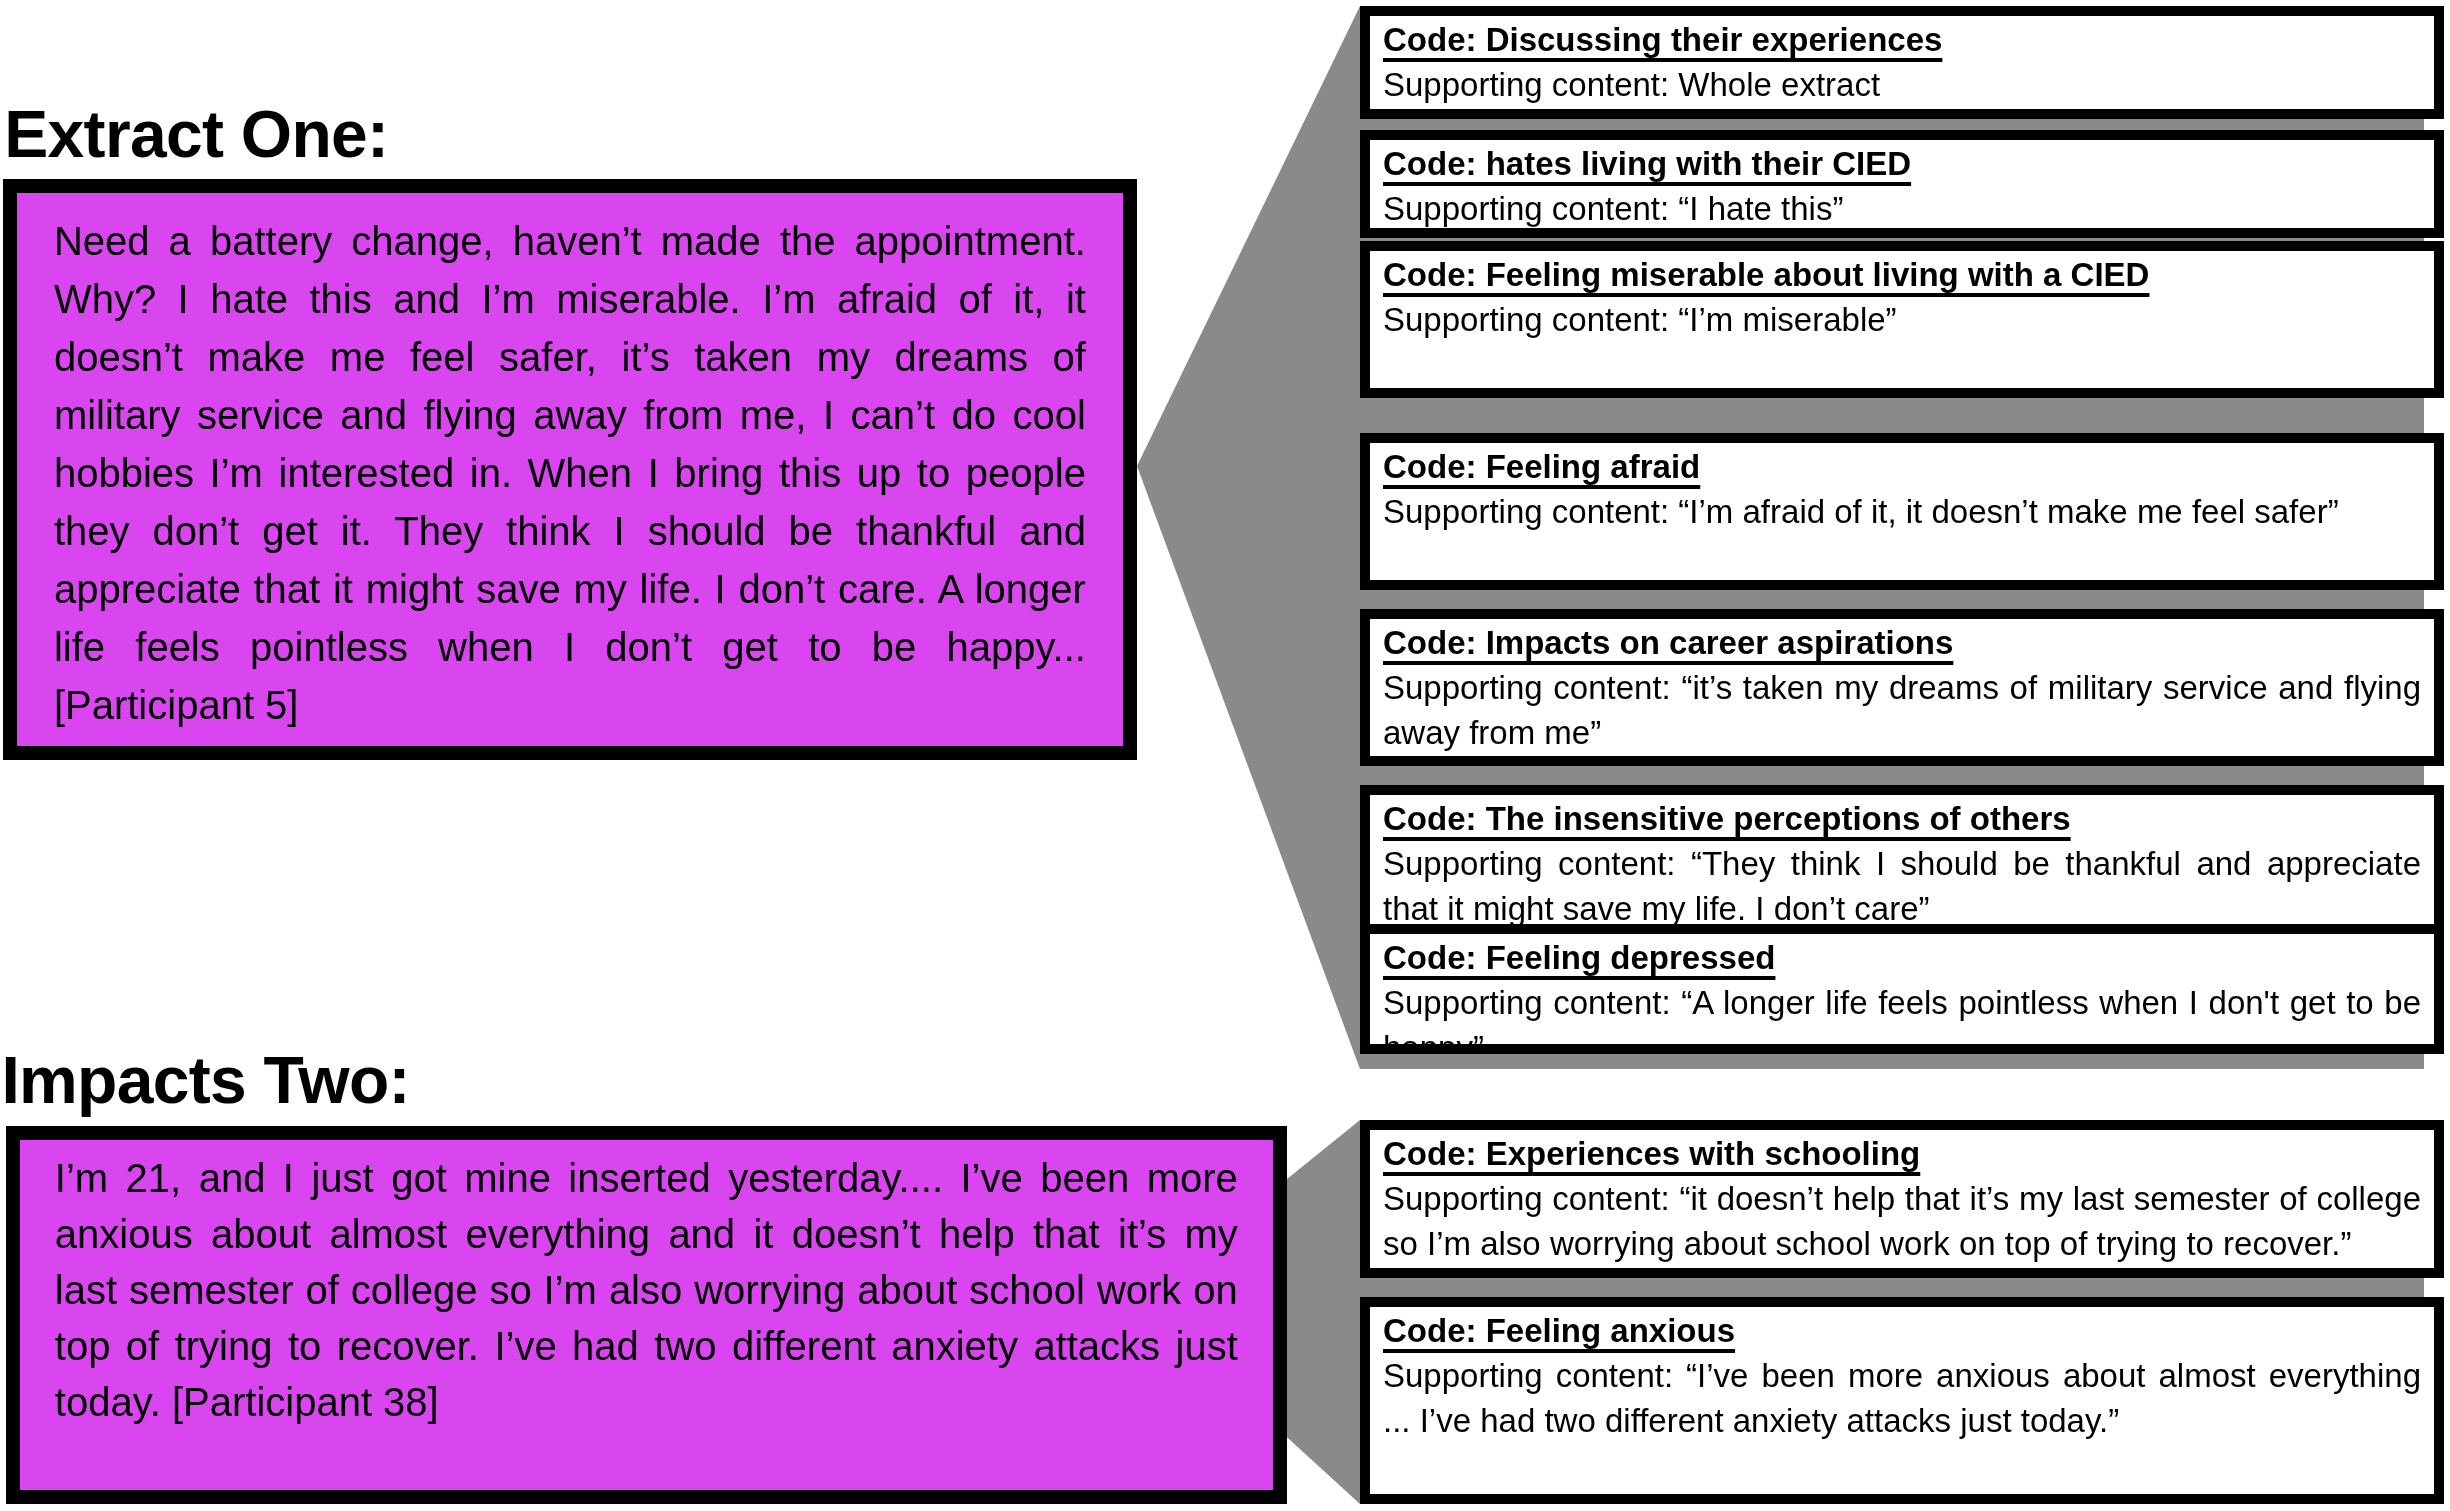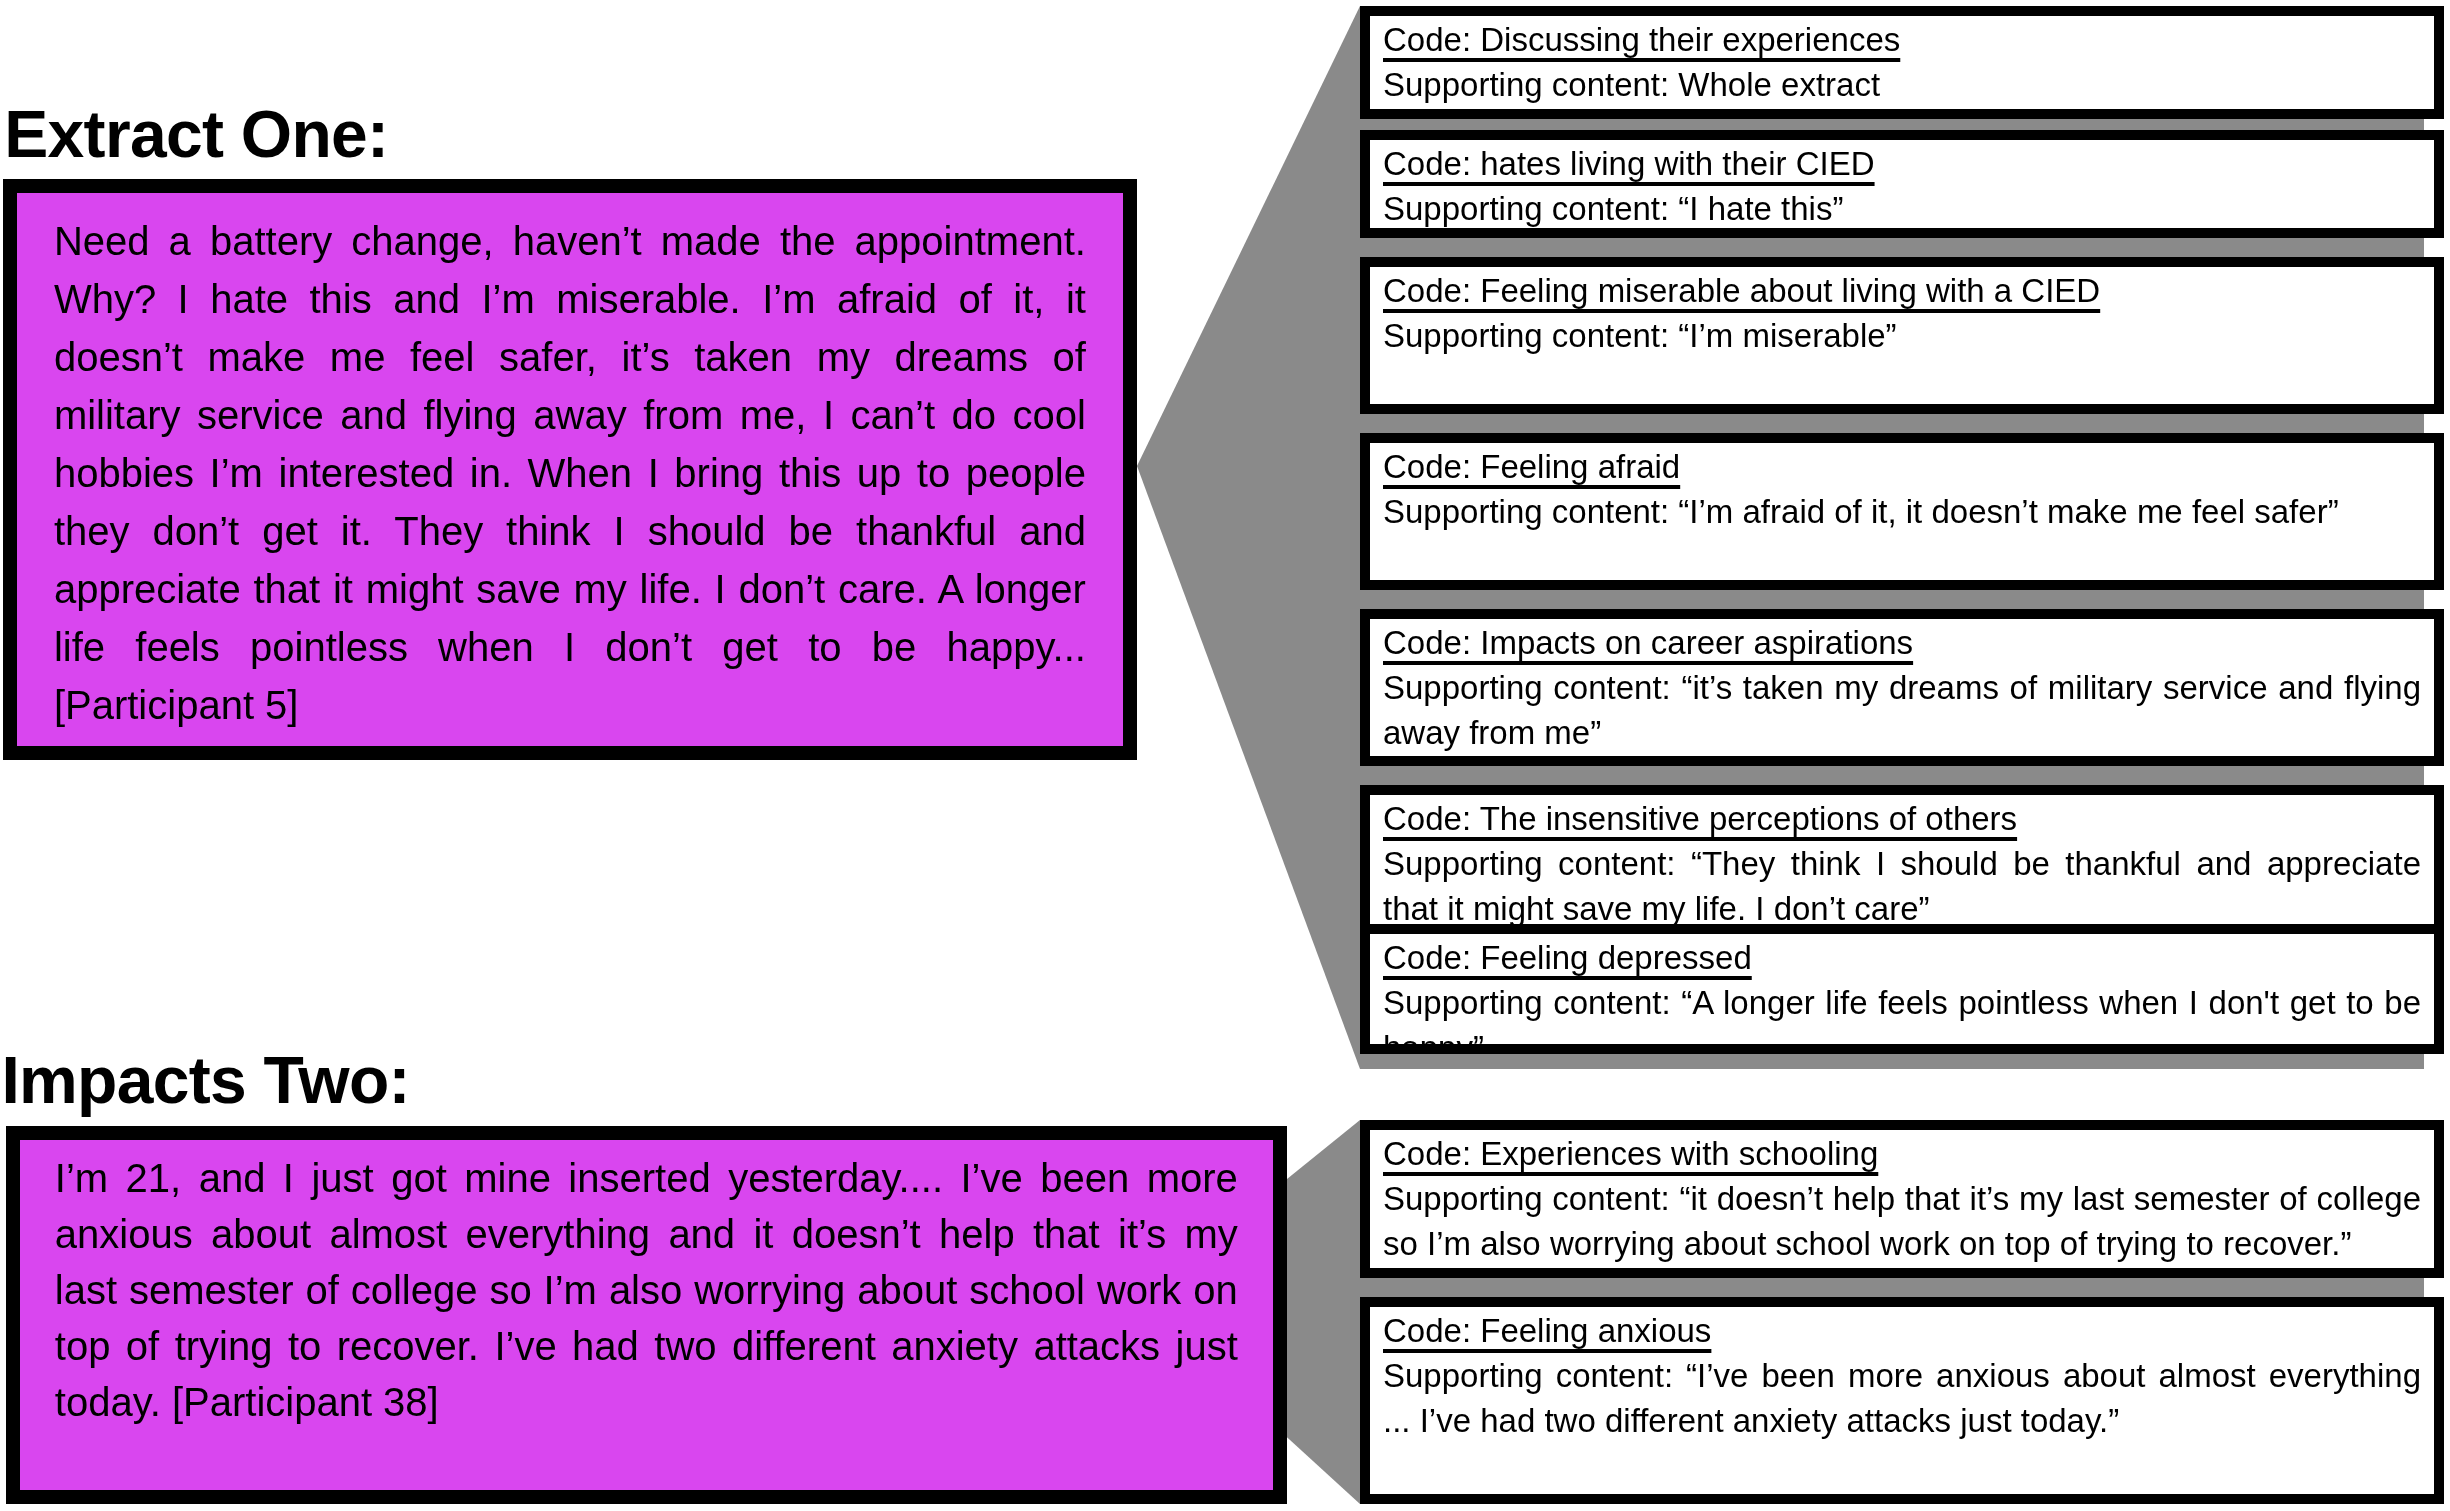--- a/index.html
+++ b/index.html
@@ -77,39 +77,39 @@
     position: absolute;
     left: 0;
     width: 100%;
     background: #ffffff;
     border: 10px solid #000000;
     padding: 1.4px 13px;
     overflow: hidden;
   }
   .code-title {
     font-size: 33px;
-    font-weight: 400;
+    font-weight: 700;
     line-height: 45px;
     color: #000000;
     text-decoration: underline;
     text-decoration-thickness: 3.6px;
     text-underline-offset: 6.5px;
   }
   .code-supporting {
     font-size: 33px;
     font-weight: 400;
     line-height: 45px;
     color: #000000;
     text-align: justify;
   }
 
   
   #stack-one .code-box:nth-of-type(1) { top: 0px;    height: 108px; }
   #stack-one .code-box:nth-of-type(2) { top: 124px;  height: 108px; }
-  #stack-one .code-box:nth-of-type(3) { top: 251px;  height: 157px; }
+  #stack-one .code-box:nth-of-type(3) { top: 235px;  height: 157px; }
   #stack-one .code-box:nth-of-type(4) { top: 427px;  height: 157px; }
   #stack-one .code-box:nth-of-type(5) { top: 603px;  height: 157px; }
   #stack-one .code-box:nth-of-type(6) { top: 779px; height: 157px; }
   #stack-one .code-box:nth-of-type(7) { top: 918px; height: 130px; }
 
   
   #stack-two .code-box:nth-of-type(1) { top: 0px;   height: 157px; }
   #stack-two .code-box:nth-of-type(2) { top: 177px; height: 207px; }
 </style>
 </head>

